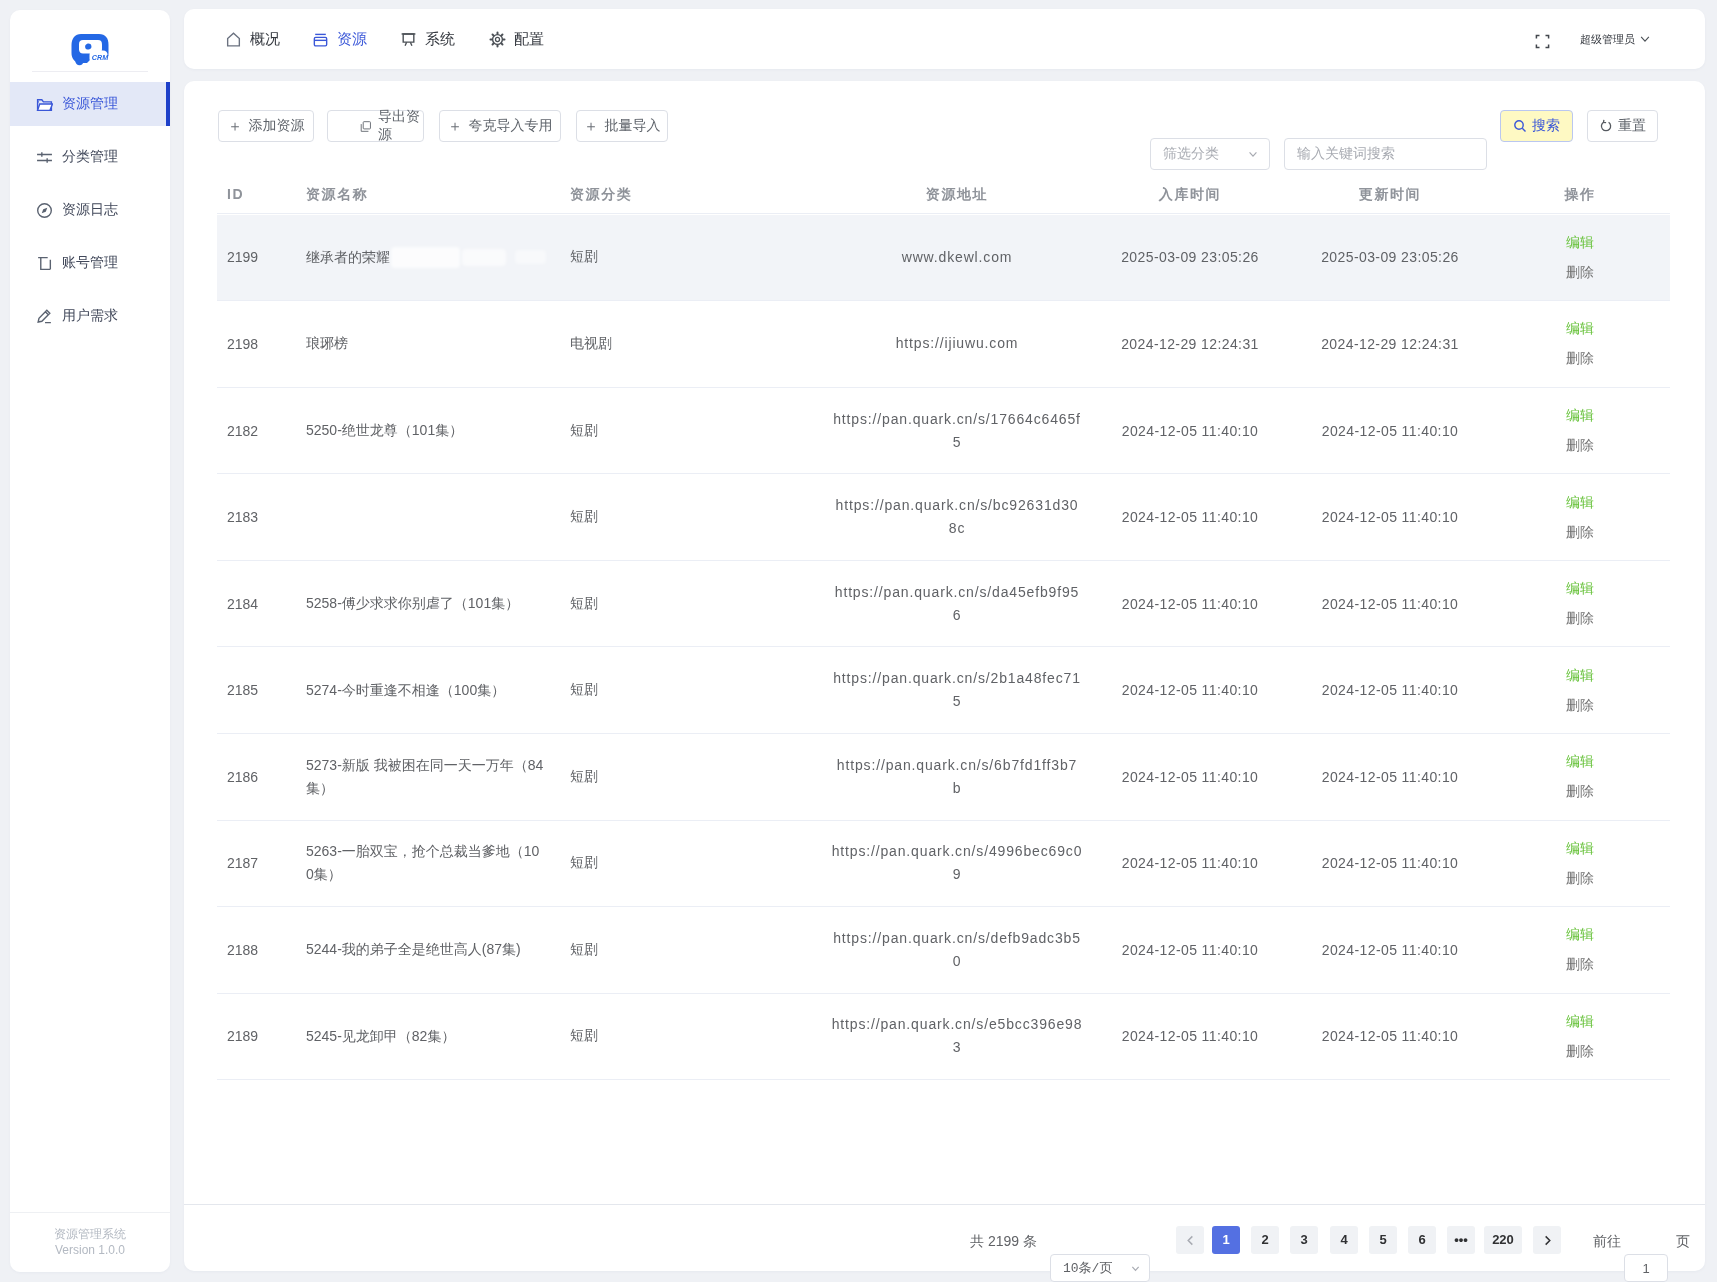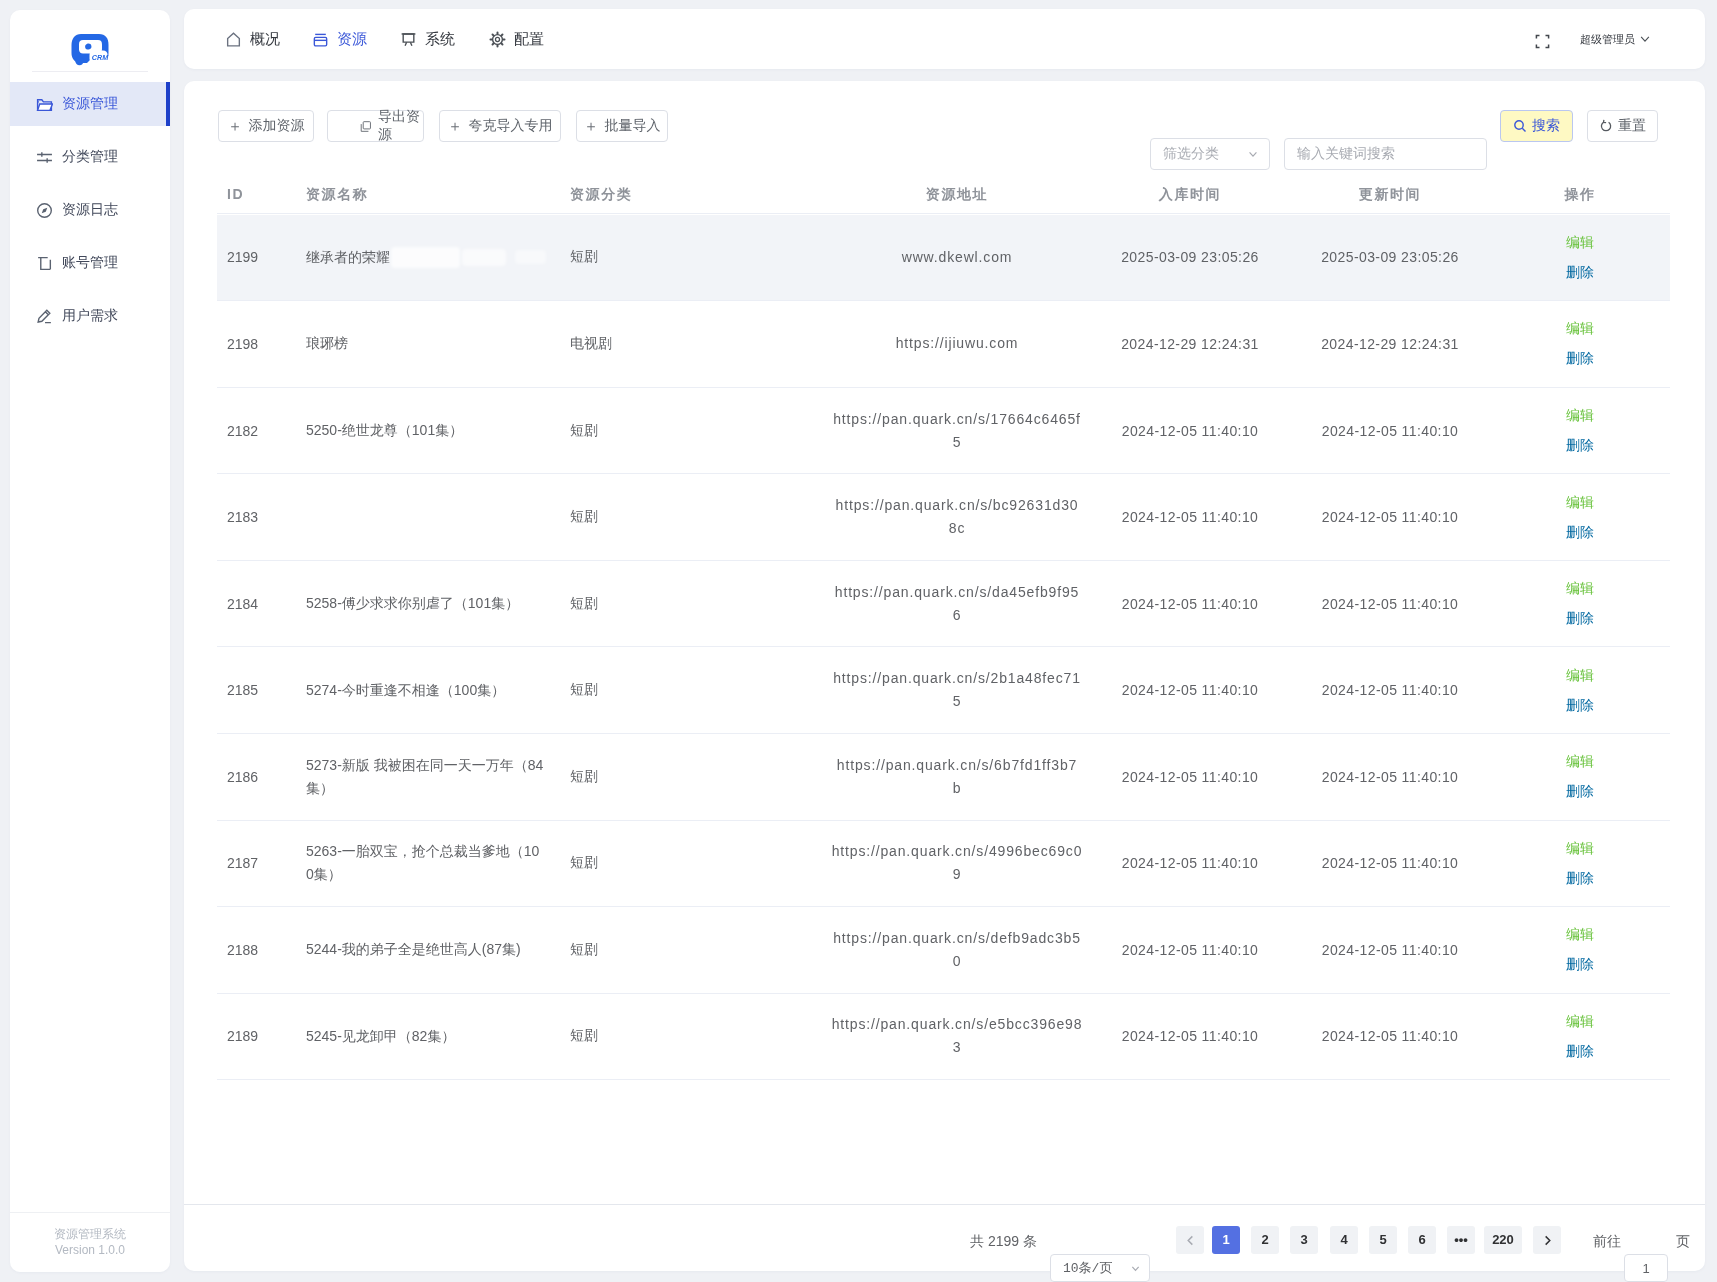--- a/index.html
+++ b/index.html
@@ -33,21 +33,21 @@
 .trow { position:absolute; left:33px; width:1453px; height:86.55px; border-bottom:1px solid #ebeef5; font-size:14px; color:#606266; }
 .trow > div { position:absolute; top:0; height:100%; display:flex; align-items:center; }
 .c-id { left:10px; }
 .c-name { left:89px; width:252px; line-height:23px; }
 .c-cat { left:353px; }
 .c-url { left:617px; width:246px; justify-content:center; text-align:center; line-height:23px; letter-spacing:.85px; }
 .c-t1 { left:873px; width:200px; justify-content:center; letter-spacing:.4px; }
 .c-t2 { left:1073px; width:200px; justify-content:center; letter-spacing:.4px; }
 .c-op { left:1313px; width:100px; flex-direction:column; justify-content:center; }
 .c-op .edit { color:#67c23a; line-height:15px; margin-bottom:15px; }
-.c-op .del { color:#0369a1; line-height:15px; }
+.c-op .del { color:#737373; line-height:15px; }
 
 #foot-line { position:absolute; left:0; top:1123px; width:1521px; height:1px; background:#e4e7ed; }
 .pag { position:absolute; font-size:14px; color:#606266; }
 .pg { position:absolute; top:1145px; width:28px; height:28px; background:#f0f2f5; border-radius:3px; text-align:center; line-height:28px; font-size:13px; font-weight:bold; color:#303133; }
 .pg.active { background:#5470e2; color:#fff; }
 .parrow { position:absolute; top:1145px; width:28px; height:28px; background:#f0f2f5; border-radius:3px; display:flex; align-items:center; justify-content:center; }
 </style>
 </head>
 <body>
 

